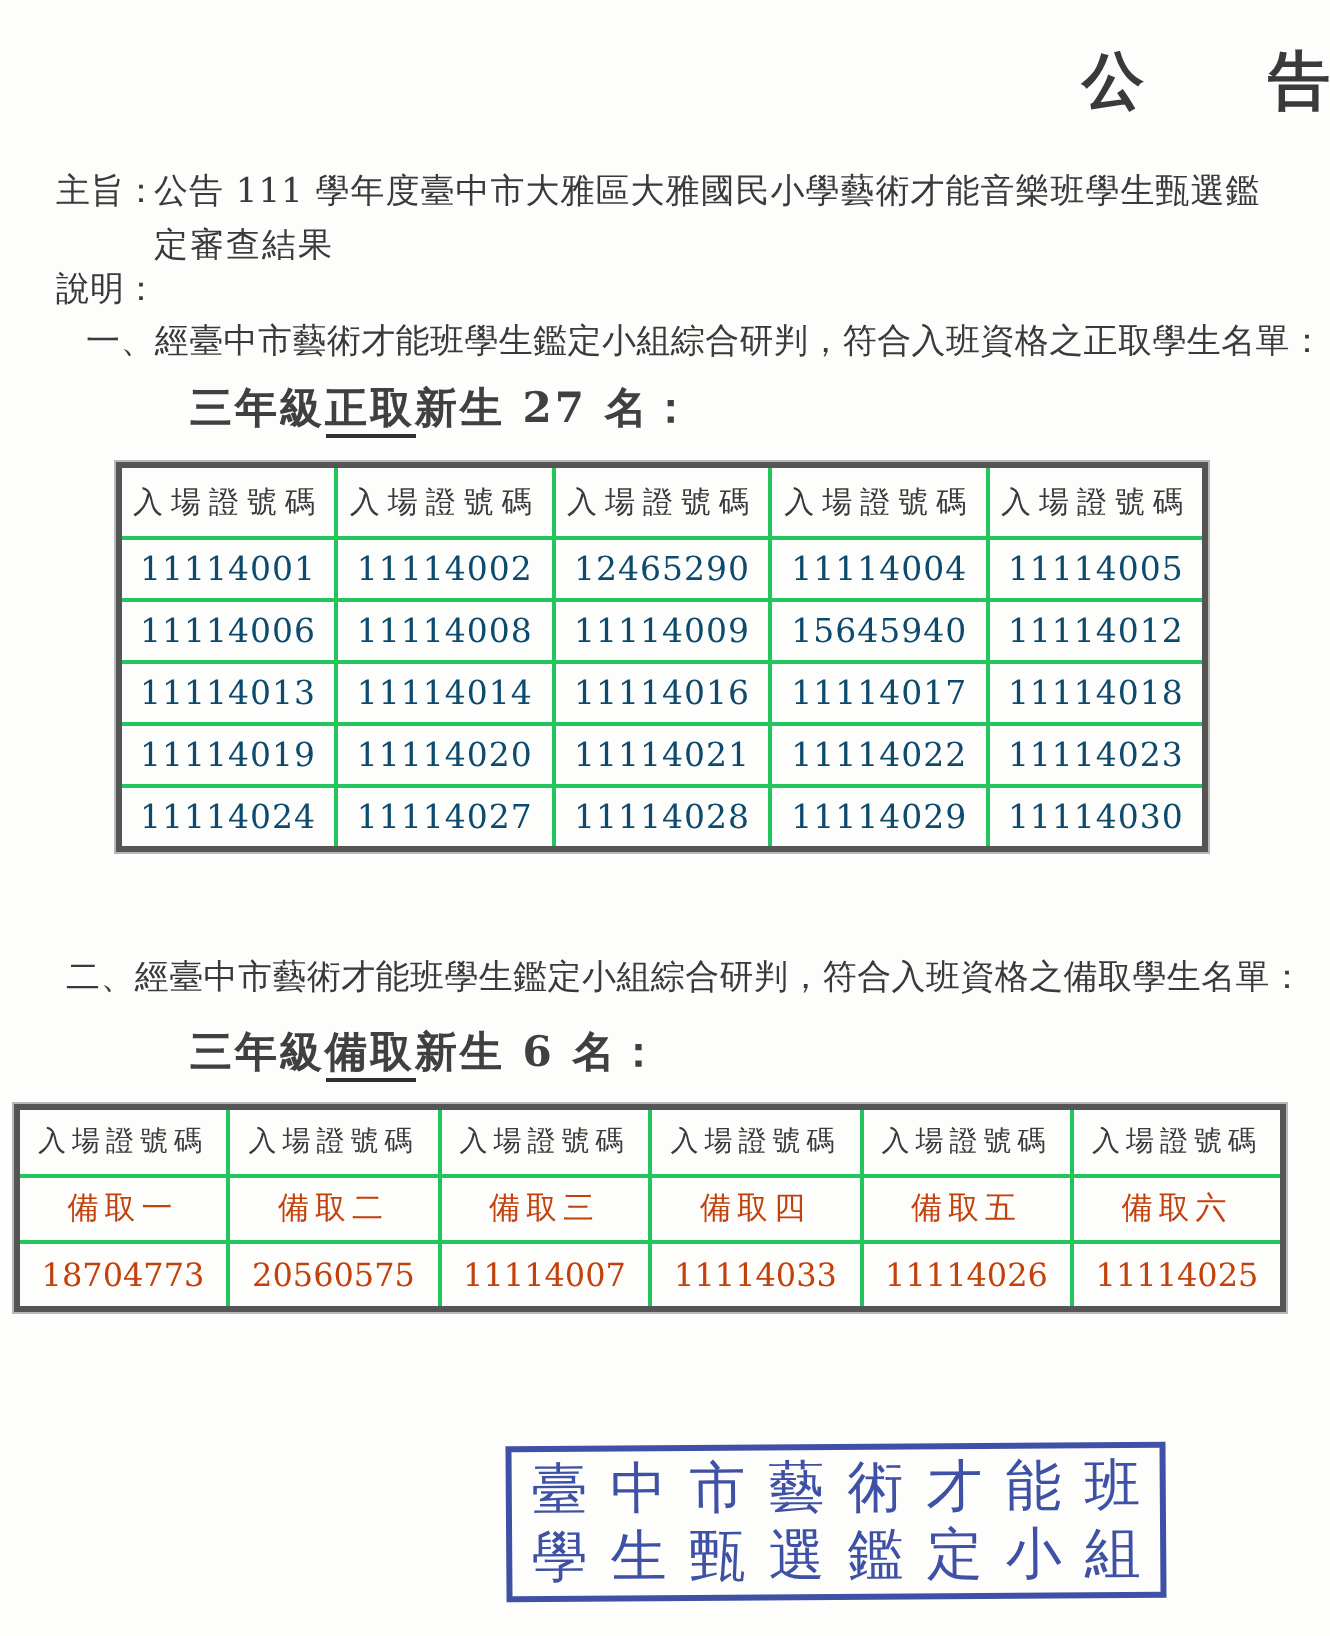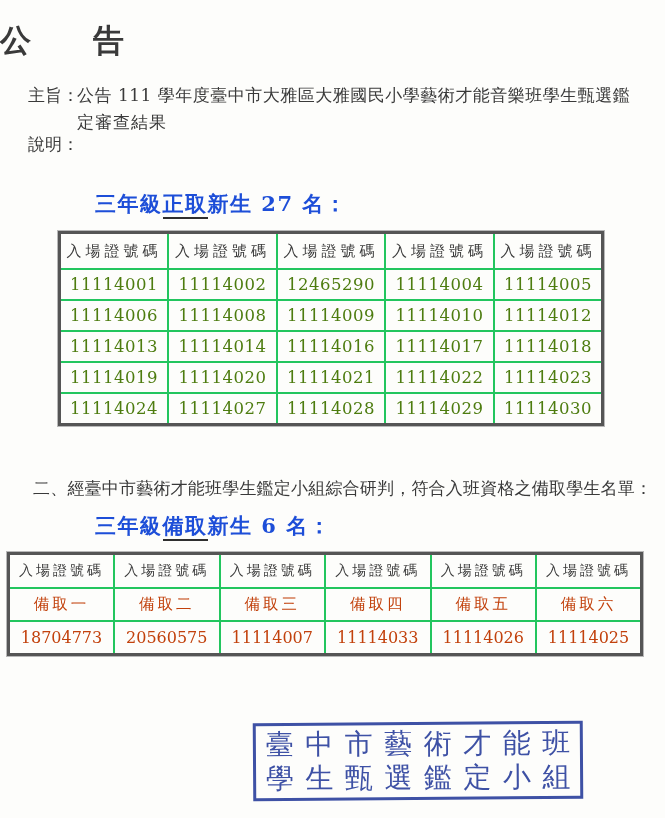--- a/index.html
+++ b/index.html
@@ -10,40 +10,40 @@
     margin: 0 auto;
     background: #fdfdfb;
     font-family: "DejaVu Serif", "Liberation Serif", serif;
     color: #333333;
     overflow: hidden;
   }
   .abs { position: absolute; }
 
   .doc-title {
     top: 20px; left: 0; width: 665px;
-    text-align: left;
+    text-align: right;
     font-size: 31px;
     font-weight: bold;
     color: #3a3a3a;
     white-space: pre;
   }
 
   .body-text { font-size: 17px; color: #3a3a3a; white-space: nowrap; }
 
   .subject-label { top: 84px; left: 28px; }
   .subject-line1 { top: 84px; left: 77px; letter-spacing: 0.5px; }
   .subject-line2 { top: 111px; left: 77px; letter-spacing: 1px; }
   .explanation-label { top: 133px; left: 28px; }
   .item1-text { top: 159px; left: 43px; letter-spacing: 0.2px; }
   .item2-text { top: 477px; left: 33px; letter-spacing: 0.2px; text-align: center; }
 
   .sub-heading {
     font-size: 21px;
     font-weight: bold;
-    color: #1d4ed8;
+    color: #404040;
     letter-spacing: 1.5px;
     white-space: nowrap;
   }
   .heading1 { top: 190px; left: 95px; }
   .heading2 { top: 512px; left: 95px; }
   .sub-heading .ul {
     border-bottom: 2px solid #2f2f2f;
     padding-bottom: 1px;
   }
 
@@ -60,21 +60,21 @@
     padding: 0;
     overflow: hidden;
   }
   .t1 {
     top: 231px; left: 58px;
     width: 546px;
     border: 3px solid #555555;
     box-shadow: 0 0 0 1px #b8b8b8;
   }
   .t1 th { height: 34px; font-size: 15px; letter-spacing: 4px; color: #3a3a3a; }
-  .t1 td { height: 29px; font-size: 16.5px; letter-spacing: 0.5px; color: #4d7c0f; }
+  .t1 td { height: 29px; font-size: 16.5px; letter-spacing: 0.5px; color: #0c4a6e; }
 
   .t2 {
     top: 552px; left: 7px;
     width: 636px;
     border: 3px solid #555555;
     box-shadow: 0 0 0 1px #b8b8b8;
   }
   .t2 th { height: 32px; font-size: 14px; letter-spacing: 3px; color: #3a3a3a; }
   .t2 td { height: 31px; font-size: 16px; color: #c2410c; }
   .t2 tbody tr.row-0 td { font-size: 15.5px; letter-spacing: 3px; }
@@ -109,20 +109,21 @@
 <div id="page">
 
   <div class="abs doc-title">公　　告</div>
 
   <div class="abs body-text subject-label">主旨：</div>
   <div class="abs body-text subject-line1">公告 111 學年度臺中市大雅區大雅國民小學藝術才能音樂班學生甄選鑑</div>
   <div class="abs body-text subject-line2">定審查結果</div>
 
   <div class="abs body-text explanation-label">說明：</div>
 
+  <div class="abs body-text item1-text">一、經臺中市藝術才能班學生鑑定小組綜合研判，符合入班資格之正取學生名單：</div>
 
   <div class="abs sub-heading heading1"><span>三年級</span><span class="ul">正取</span><span>新生 27 名：</span></div>
 
   <table class="abs results t1">
       <thead>
         <tr>
           <th>入場證號碼</th>
           <th>入場證號碼</th>
           <th>入場證號碼</th>
           <th>入場證號碼</th>
@@ -134,21 +135,21 @@
           <td>11114001</td>
           <td>11114002</td>
           <td>12465290</td>
           <td>11114004</td>
           <td>11114005</td>
         </tr>
         <tr class="row-1">
           <td>11114006</td>
           <td>11114008</td>
           <td>11114009</td>
-          <td>11114010</td>
+          <td>15645940</td>
           <td>11114012</td>
         </tr>
         <tr class="row-2">
           <td>11114013</td>
           <td>11114014</td>
           <td>11114016</td>
           <td>11114017</td>
           <td>11114018</td>
         </tr>
         <tr class="row-3">

